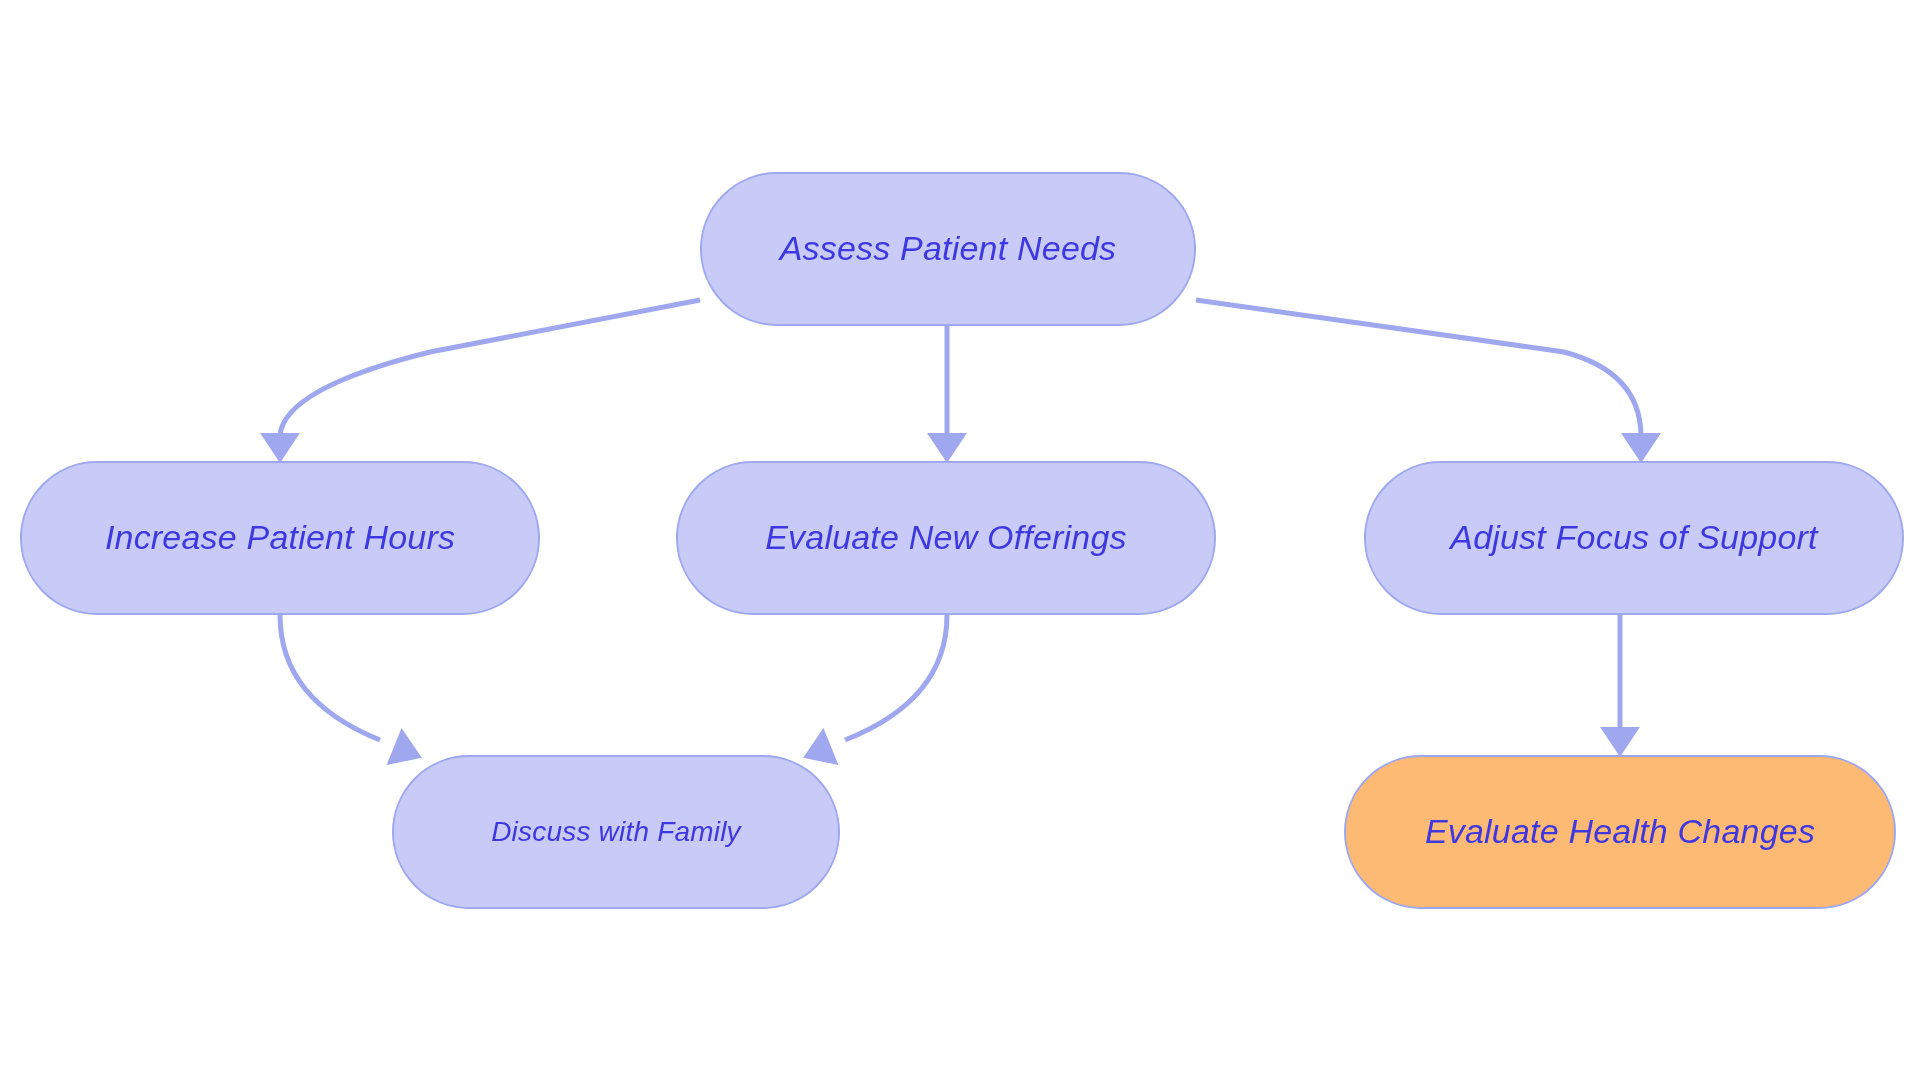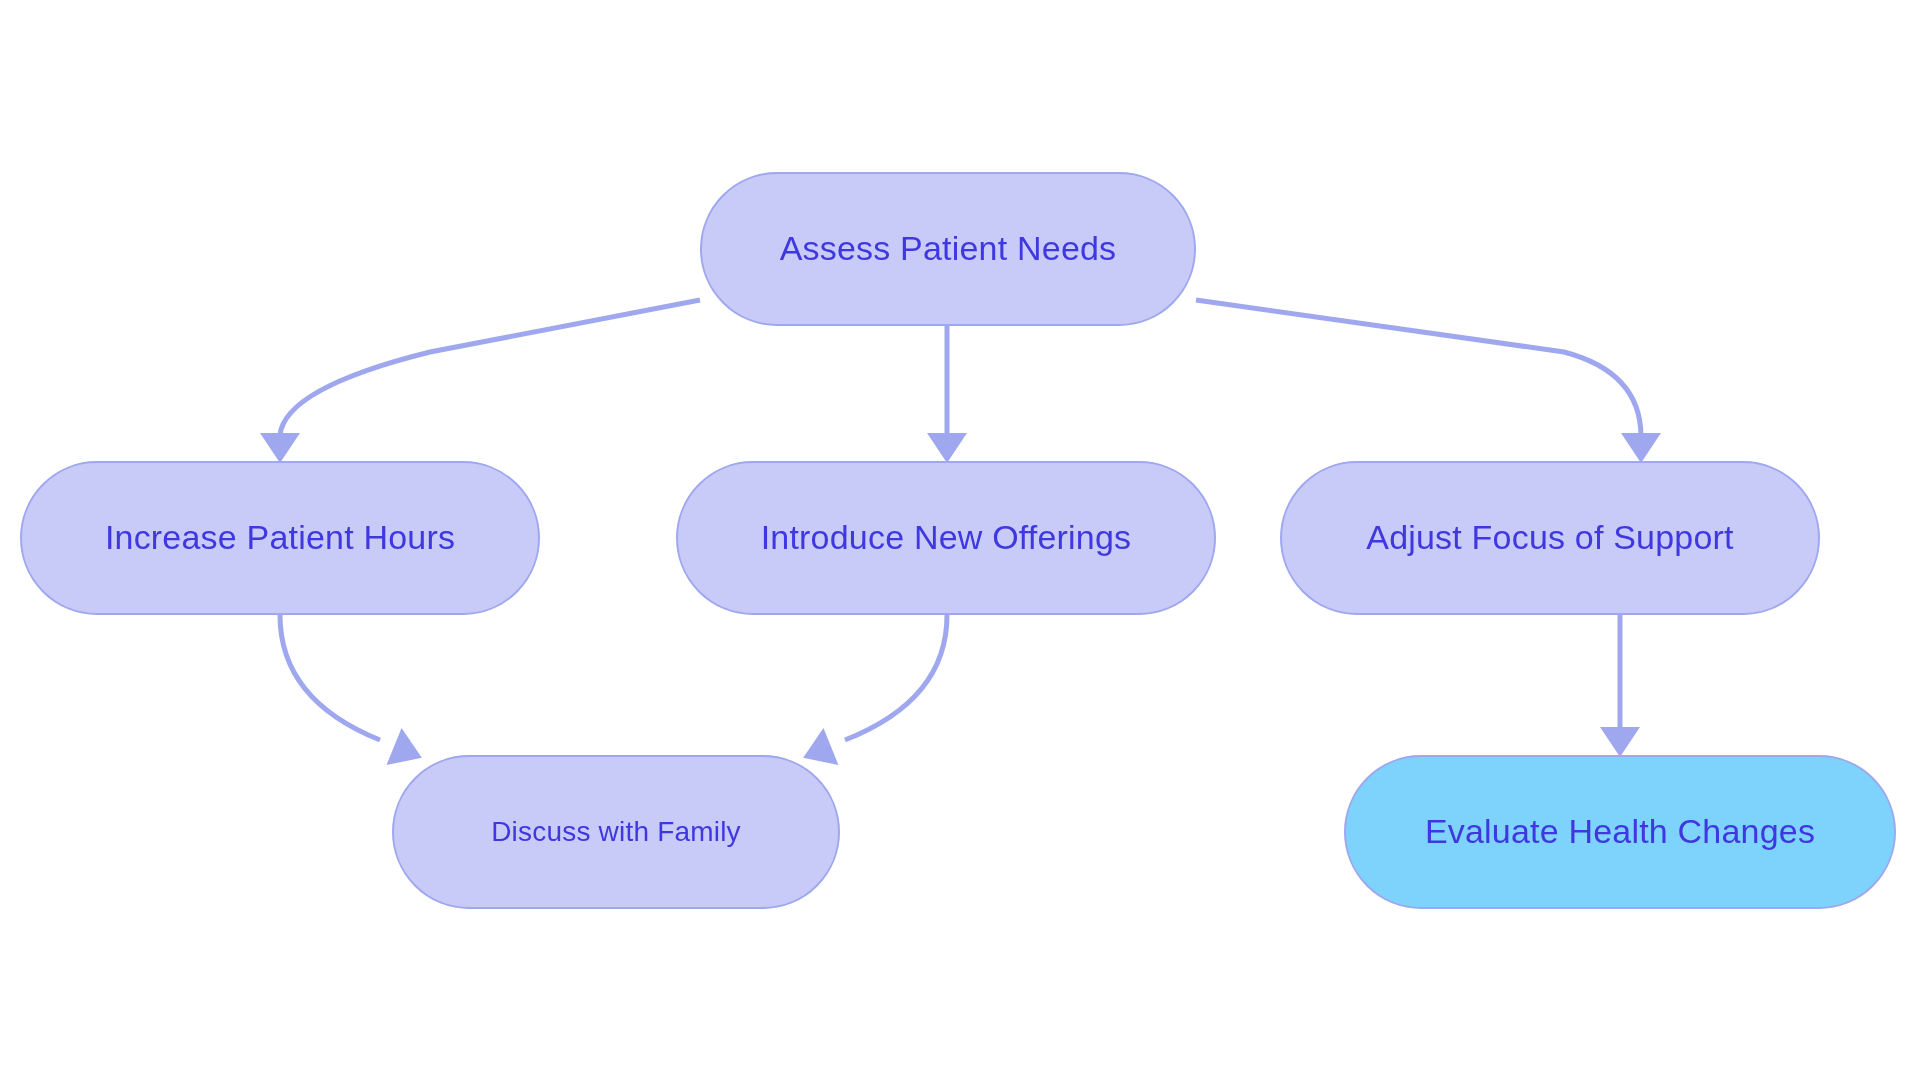--- a/index.html
+++ b/index.html
@@ -29,20 +29,21 @@
   .node {
     position: absolute;
     box-sizing: border-box;
     display: flex;
     align-items: center;
     justify-content: center;
     border-style: solid;
     border-width: 2px;
     text-align: center;
     white-space: nowrap;
+    font-style: italic;
   }
   .node-label {
     font-weight: 400;
     letter-spacing: 0.2px;
     line-height: 1.1;
   }
 </style>
 </head>
 <body>
 
@@ -76,26 +77,26 @@
     </svg>
 
   <div id="node-layer">
       <div class="node" style="left: 700px; top: 172px; width: 496px; height: 154px; background: rgb(200, 203, 248); border-color: rgb(159, 168, 239); border-radius: 77px;">
         <span class="node-label" style="color: rgb(63, 55, 224); font-size: 34px;">Assess Patient Needs</span>
       </div>
       <div class="node" style="left: 20px; top: 461px; width: 520px; height: 154px; background: rgb(200, 203, 248); border-color: rgb(159, 168, 239); border-radius: 77px;">
         <span class="node-label" style="color: rgb(63, 55, 224); font-size: 34px;">Increase Patient Hours</span>
       </div>
       <div class="node" style="left: 676px; top: 461px; width: 540px; height: 154px; background: rgb(200, 203, 248); border-color: rgb(159, 168, 239); border-radius: 77px;">
-        <span class="node-label" style="color: rgb(63, 55, 224); font-size: 34px;">Introduce New Offerings</span>
+        <span class="node-label" style="color: rgb(63, 55, 224); font-size: 34px;">Evaluate New Offerings</span>
       </div>
-      <div class="node" style="left: 1280px; top: 461px; width: 540px; height: 154px; background: rgb(200, 203, 248); border-color: rgb(159, 168, 239); border-radius: 77px;">
+      <div class="node" style="left: 1364px; top: 461px; width: 540px; height: 154px; background: rgb(200, 203, 248); border-color: rgb(159, 168, 239); border-radius: 77px;">
         <span class="node-label" style="color: rgb(63, 55, 224); font-size: 34px;">Adjust Focus of Support</span>
       </div>
       <div class="node" style="left: 392px; top: 755px; width: 448px; height: 154px; background: rgb(200, 203, 248); border-color: rgb(159, 168, 239); border-radius: 77px;">
         <span class="node-label" style="color: rgb(63, 55, 224); font-size: 28px;">Discuss with Family</span>
       </div>
-      <div class="node" style="left: 1344px; top: 755px; width: 552px; height: 154px; background: #7dd3fc; border-color: rgb(159, 168, 239); border-radius: 77px;">
+      <div class="node" style="left: 1344px; top: 755px; width: 552px; height: 154px; background: #fdba74; border-color: rgb(159, 168, 239); border-radius: 77px;">
         <span class="node-label" style="color: rgb(63, 55, 224); font-size: 34px;">Evaluate Health Changes</span>
       </div>
     </div>
 
 </div>
 
 </body></html>

